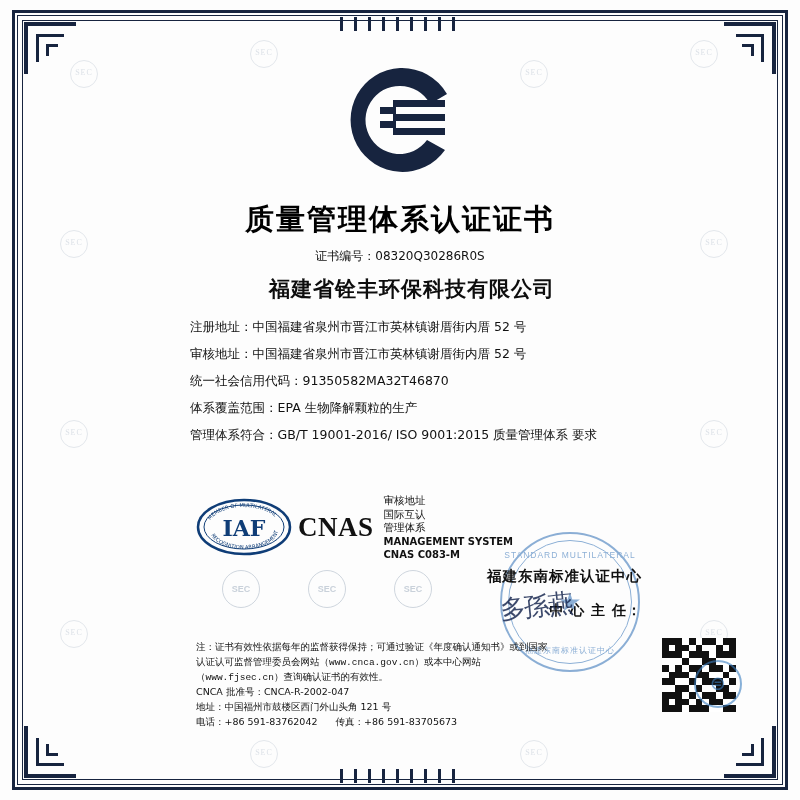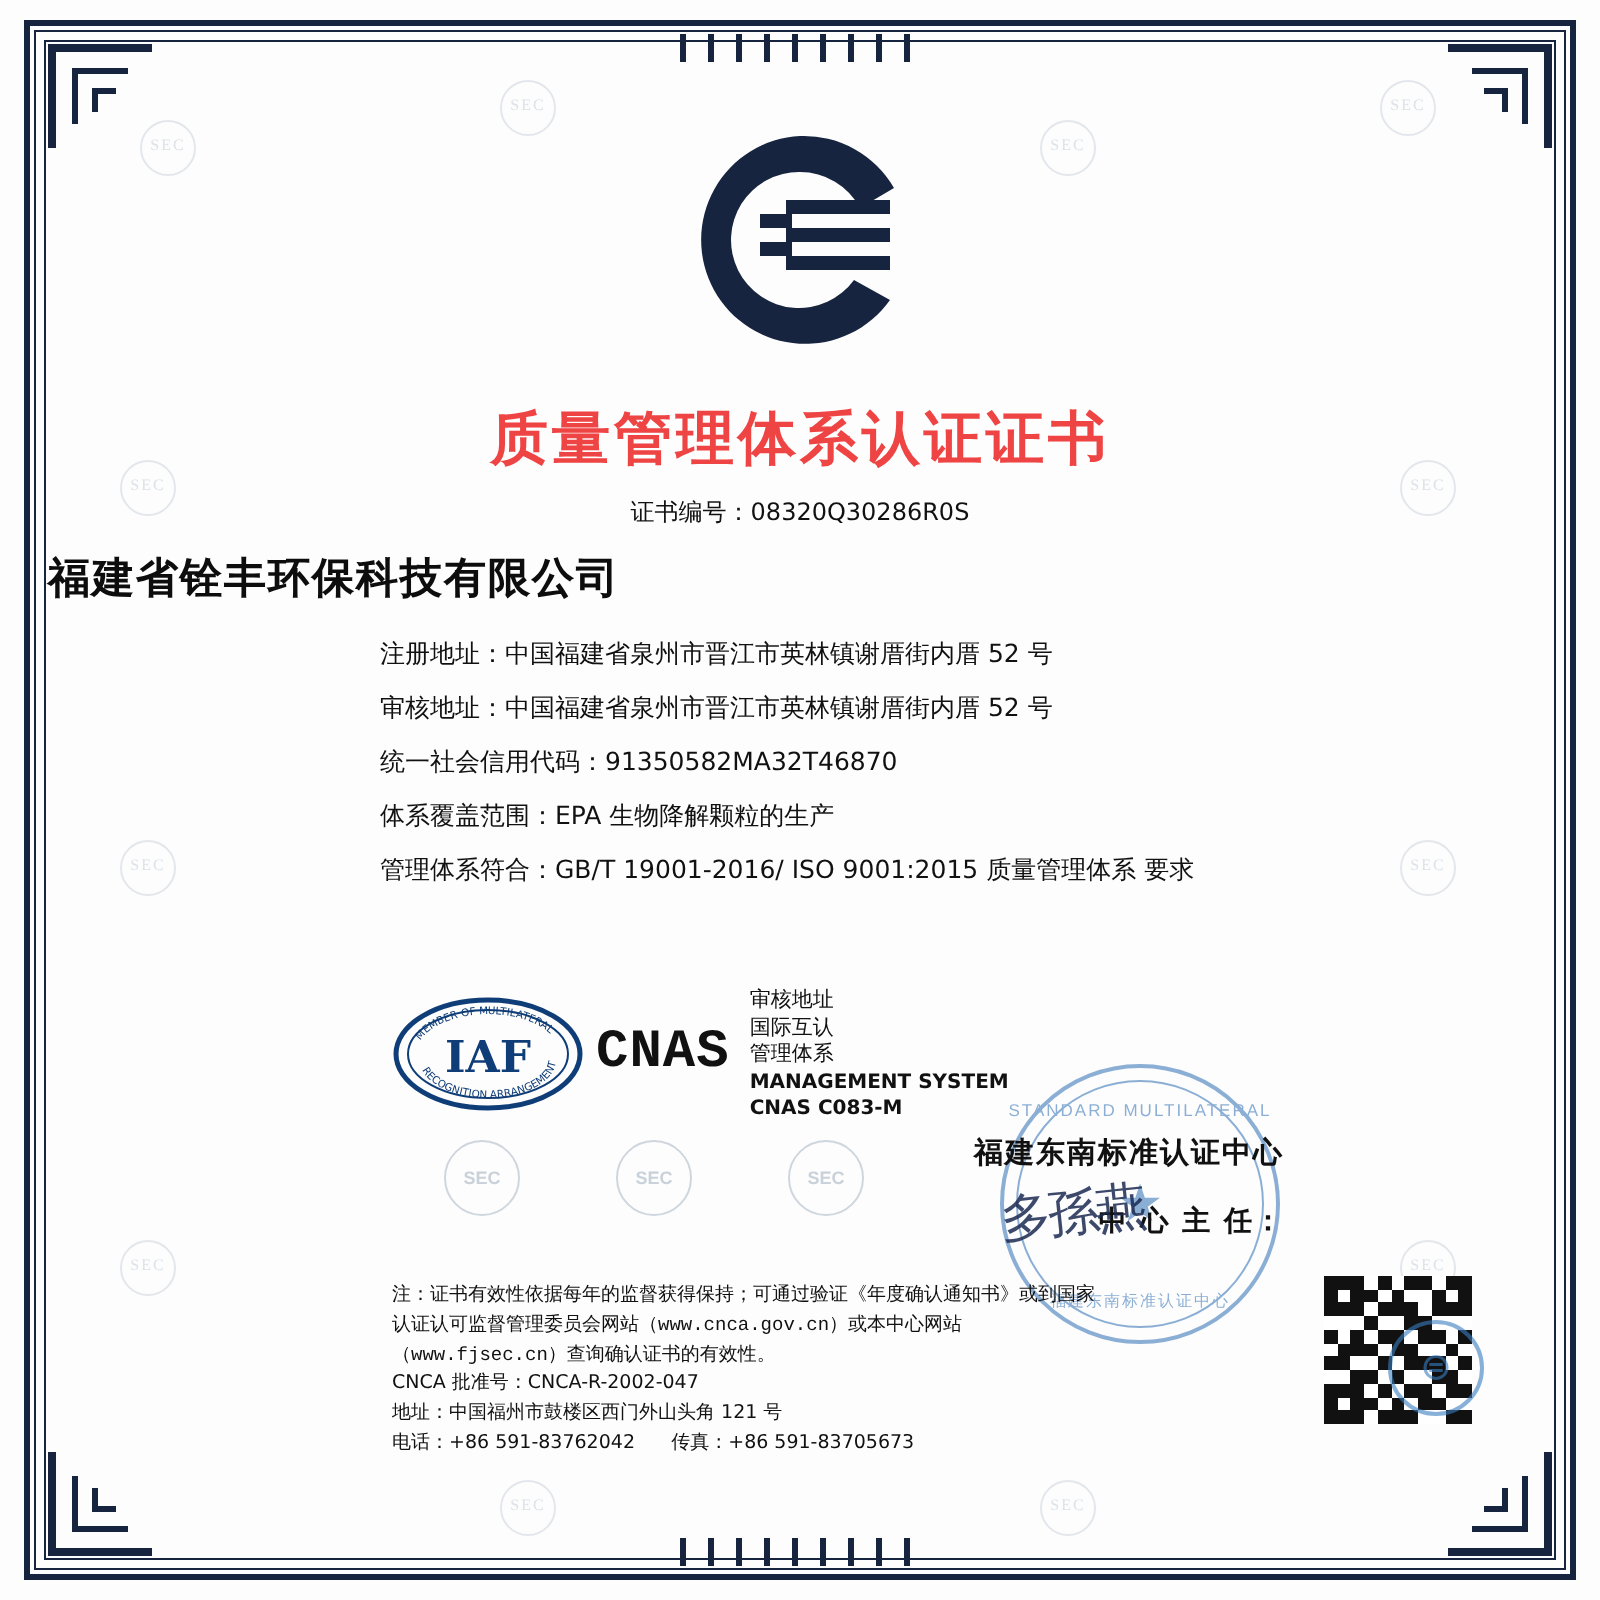--- a/index.html
+++ b/index.html
@@ -117,35 +117,36 @@
   
   .title {
     position: absolute;
     left: 0; right: 0;
     top: 200px;
     text-align: center;
     font-family: "DejaVu Serif", serif;
     font-weight: bold;
     font-size: 29px;
     letter-spacing: 2px;
-    color: #ef4444;
+    color: #000000;
   }
   .cert-no {
     position: absolute;
     left: 0; right: 0;
     top: 248px;
     text-align: center;
     font-size: 12px;
     color: #111;
     font-family: "DejaVu Sans", sans-serif;
   }
   .company {
     position: absolute;
     left: 0; right: 0;
     top: 275px;
+    text-align: center;
     font-family: "DejaVu Serif", serif;
     font-weight: bold;
     font-size: 21px;
     letter-spacing: 1px;
     color: #0d0d0d;
     padding-left: 24px;
   }
 
   
   .details {
@@ -178,21 +179,21 @@
     left: 196px;
     top: 492px;
     display: flex;
     align-items: center;
   }
   .iaf-badge {
     width: 96px; height: 58px;
     position: relative;
   }
   .cnas-text {
-    font-family: Liberation Mono, monospace;
+    font-family: Liberation Serif, serif;
     font-weight: bold;
     font-size: 27px;
     color: #111;
     letter-spacing: 0.5px;
     margin-left: 6px;
     line-height: 58px;
   }
   .cnas-info {
     margin-left: 10px;
     font-size: 10.5px;

